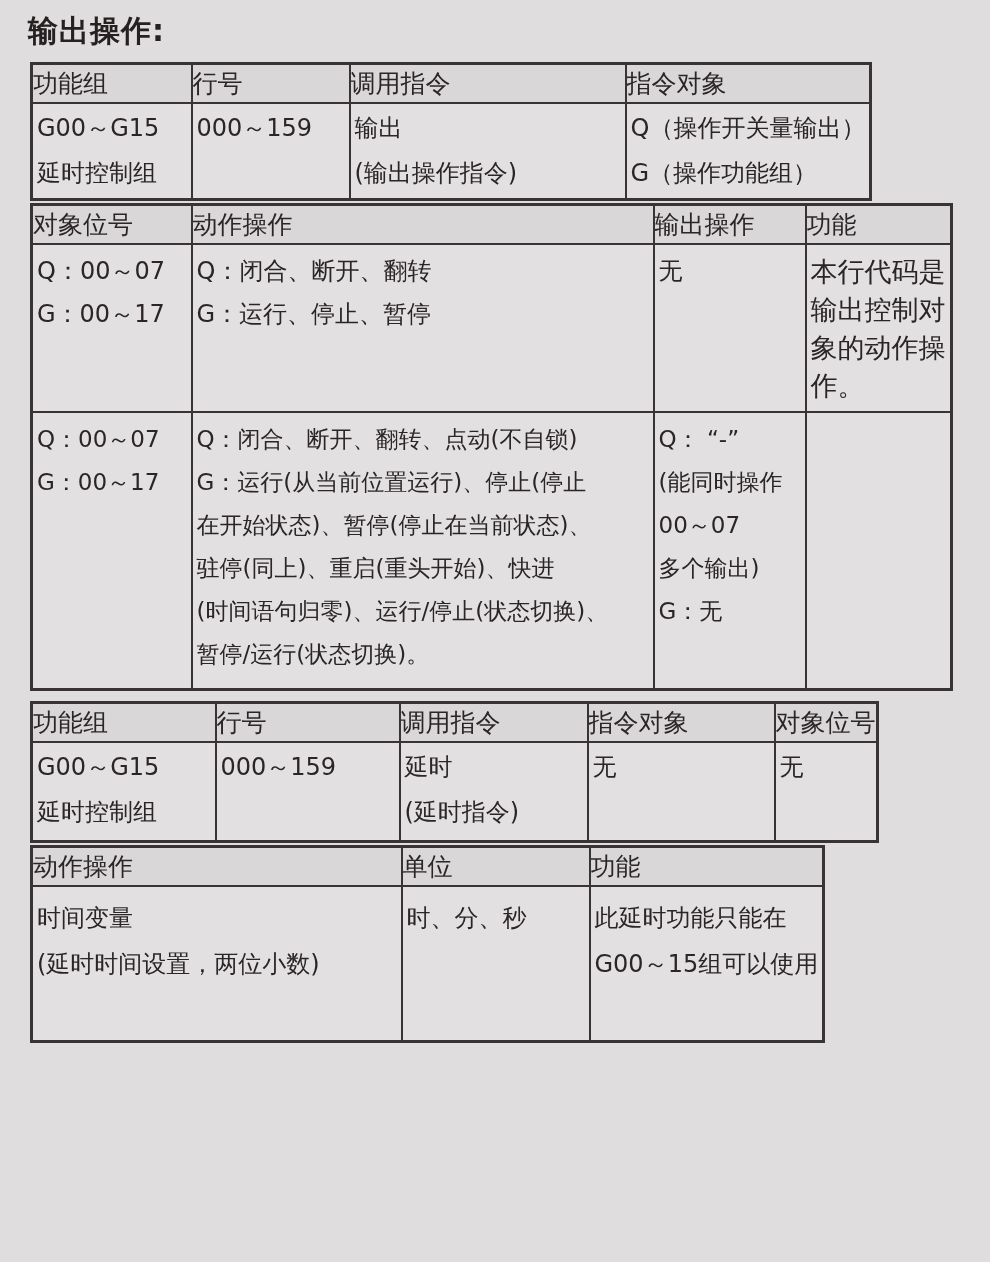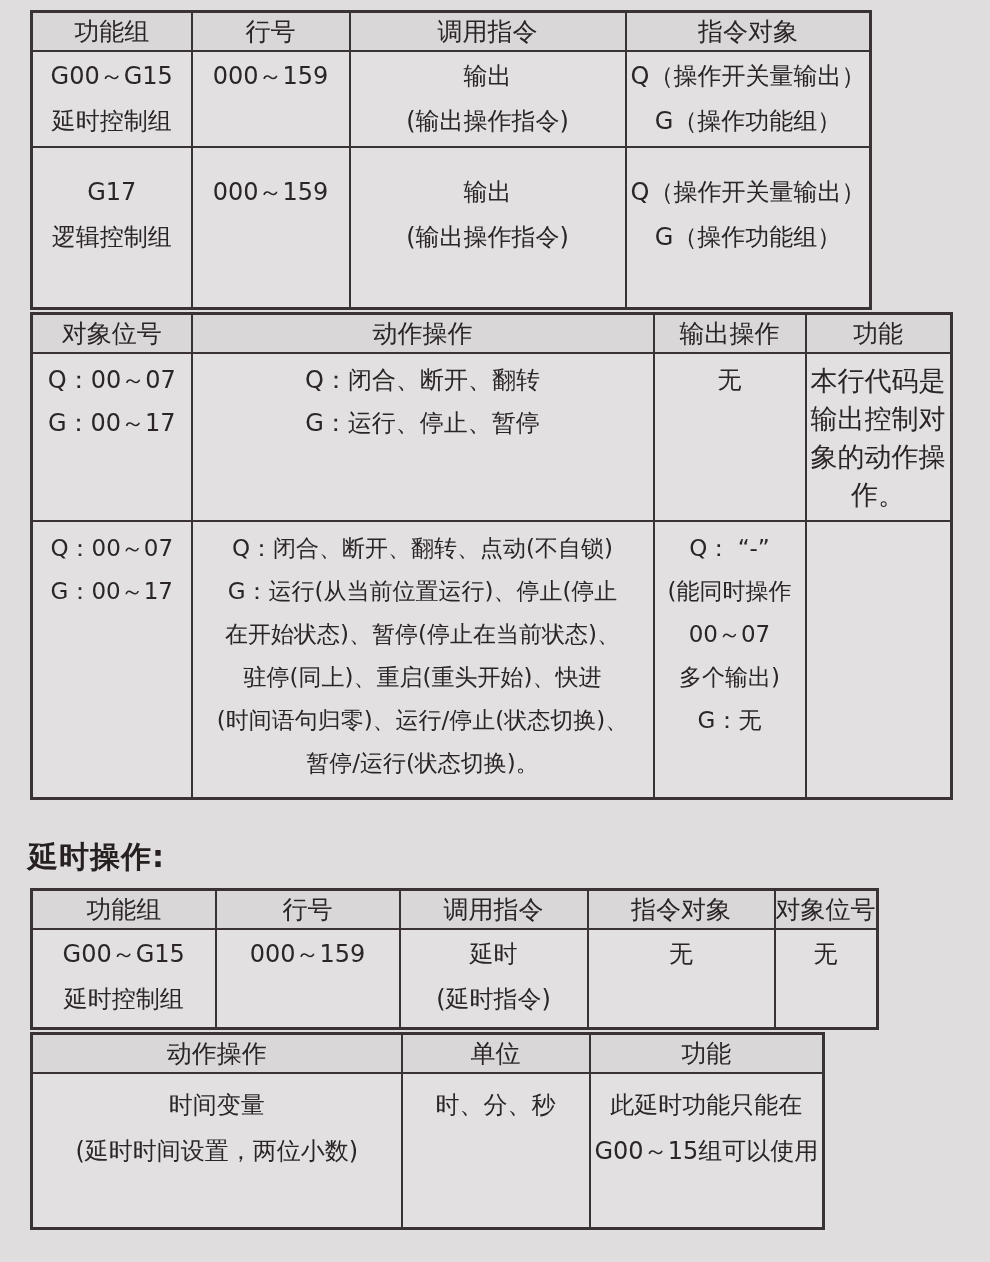--- a/index.html
+++ b/index.html
@@ -27,21 +27,20 @@
     margin:10px 0 0 30px;
     border:3px solid #3a3335;
     background:#e2e0e1;
   }
   .tbl.part2 { margin-top:2px; }
   .tbl td {
     border:2px solid #3a3335;
     background:#e2e0e1;
     font-size:24px;
     line-height:45px;
-    text-align:center;
     vertical-align:top;
     white-space:pre-line;
     padding:0 4px;
     overflow:hidden;
   }
   .tbl tr.hdr td {
     background:#d9d7d8;
     height:36px;
     font-size:25px;
     line-height:37px;
@@ -56,47 +55,39 @@
   .t1b tr.r4 td { height:270px; padding-top:5px; font-size:23px; line-height:43px; }
   
   .t2a tr.r1 td { height:95px;  padding-top:2px; }
   .t2b tr.r2 td { height:145px; padding-top:8px; line-height:46px; }
 </style>
 </head>
 <body>
 
 <div class="sheet">
 
+  <h1 class="sec-title">输出操作:</h1>
 
   <table class="tbl t1a">
     <colgroup>
         <col style="width:160px">
         <col style="width:158px">
         <col style="width:276px">
         <col>
       </colgroup>
     <tbody>
         <tr class="hdr">
       <td>功能组</td>
       <td>行号</td>
       <td>调用指令</td>
       <td>指令对象</td>
     </tr>
     <tr class="r1">
       <td>G00～G15
 延时控制组</td>
-      <td>000～159</td>
-      <td>输出
-(输出操作指令)</td>
-      <td>Q（操作开关量输出）
-G（操作功能组）</td>
-    </tr>
-    <tr class="r2">
-      <td>G17
-逻辑控制组</td>
       <td>000～159</td>
       <td>输出
 (输出操作指令)</td>
       <td>Q（操作开关量输出）
 G（操作功能组）</td>
     </tr>
   </tbody>
     </table>
 
   <table class="tbl part2 t1b">
@@ -136,21 +127,20 @@
       <td>Q： “-”
 (能同时操作
 00～07
 多个输出)
 G：无</td>
       <td></td>
     </tr>
   </tbody>
     </table>
 
-  <h2 class="sec-title mt2">延时操作:</h2>
 
   <table class="tbl t2a">
     <colgroup>
         <col style="width:184px">
         <col style="width:184px">
         <col style="width:188px">
         <col style="width:187px">
         <col>
       </colgroup>
     <tbody>

